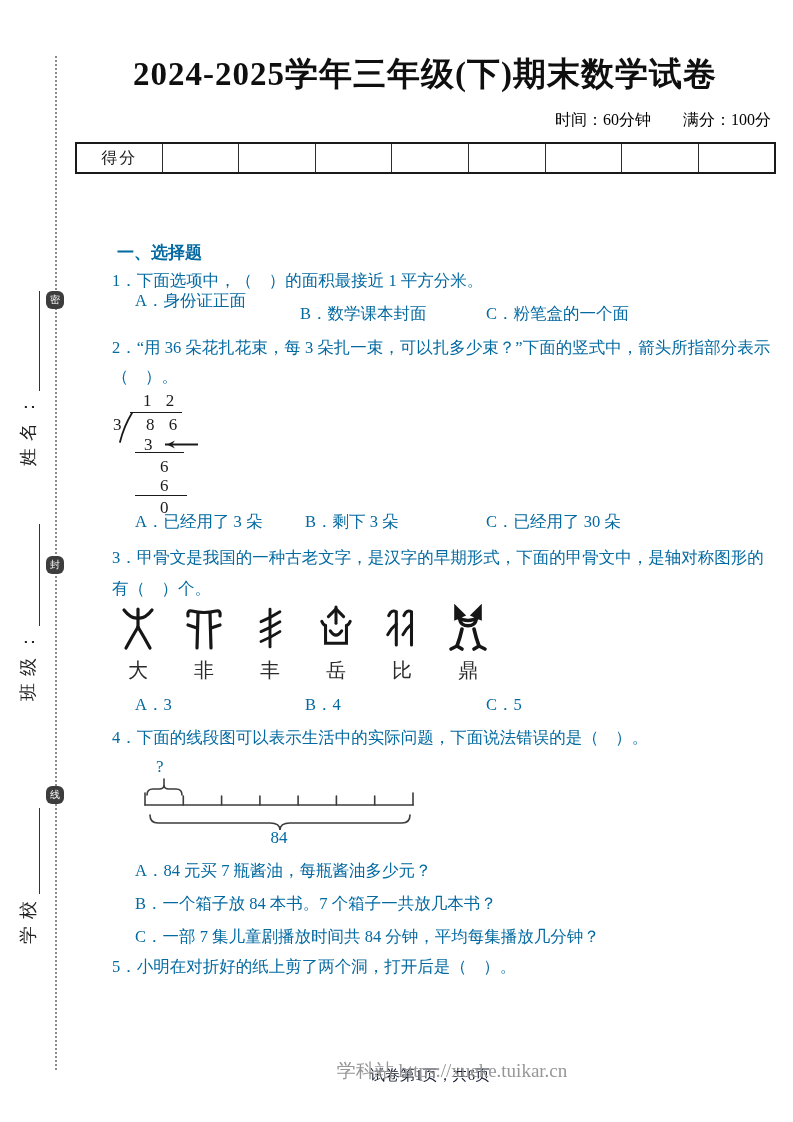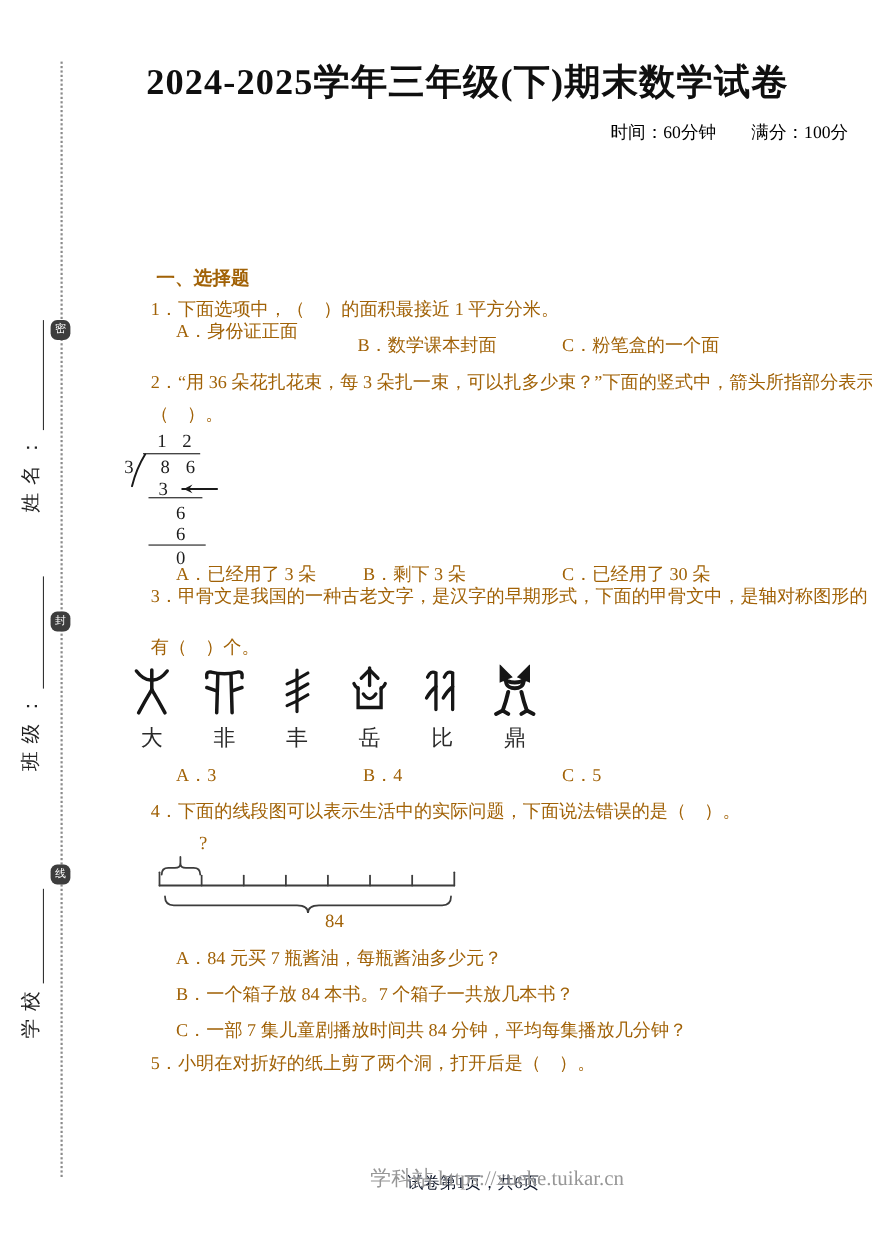--- a/index.html
+++ b/index.html
@@ -14,21 +14,21 @@
     font-weight:bold;letter-spacing:1px;color:#0f0f0f;white-space:nowrap;}
   .meta{left:75px;top:110px;width:696px;text-align:right;font-size:16px;color:#000000;}
   .meta span{margin-left:28px;}
   
   table.score{position:absolute;left:75px;top:142px;width:701px;
     border-collapse:collapse;table-layout:fixed;font-size:16px;
     border:2px solid #1a1a1a;}
   table.score td{border:1px solid #2e2e2e;height:28px;text-align:center;padding:0;
     letter-spacing:2px;}
   
-  .t{position:absolute;font-size:16.5px;white-space:nowrap;color:#a16207;margin-left:25px;}
+  .t{position:absolute;font-size:16.5px;white-space:nowrap;color:#0369a1;}
   .bold{font-weight:bold;}
   
   .division{position:absolute;left:112px;top:388px;width:150px;height:128px;font-size:17px;}
   .division .d{position:absolute;white-space:pre;letter-spacing:5px;}
   .division .line{position:absolute;border-top:1.5px solid #1a1a1a;height:0;}
   
   .dotline{position:absolute;left:55px;top:56px;height:1014px;width:0;
     border-left:2px dotted #8a8a8a;}
   .sealbadge{position:absolute;left:46px;width:18px;height:18px;border-radius:6px;
     background:#3d3d3d;color:#fff;font-size:10px;line-height:18px;text-align:center;
@@ -80,20 +80,31 @@
       <col>
       <col>
       <col>
       <col>
       <col>
       <col>
       <col>
       <col>
     </colgroup>
   <tbody>
+  <tr>
+    <td>得分</td>
+    <td></td>
+    <td></td>
+    <td></td>
+    <td></td>
+    <td></td>
+    <td></td>
+    <td></td>
+    <td></td>
+  </tr>
 </tbody>
   </table>
 
 <div class="t bold" style="left:117px;top:241px;font-size:17px">一、选择题</div>
 
 <div class="t" style="left:112px;top:270px">1．下面选项中，（　）的面积最接近 1 平方分米。</div>
 <div class="t" style="left:135px;top:290px">A．身份证正面</div>
 <div class="t" style="left:300px;top:303px">B．数学课本封面</div>
 <div class="t" style="left:486px;top:303px">C．粉笔盒的一个面</div>
 
@@ -117,21 +128,21 @@
   <span class="d" style="left:48px;top:69px">6</span>
   <span class="d" style="left:48px;top:88px">6</span>
   <div class="line" style="left:23px;top:107px;width:52px"></div>
   <span class="d" style="left:48px;top:110px">0</span>
 </div>
 
 <div class="t" style="left:135px;top:511px">A．已经用了 3 朵</div>
 <div class="t" style="left:305px;top:511px">B．剩下 3 朵</div>
 <div class="t" style="left:486px;top:511px">C．已经用了 30 朵</div>
 
-<div class="t" style="left:112px;top:531px">3．甲骨文是我国的一种古老文字，是汉字的早期形式，下面的甲骨文中，是轴对称图形的</div>
+<div class="t" style="left:112px;top:547px">3．甲骨文是我国的一种古老文字，是汉字的早期形式，下面的甲骨文中，是轴对称图形的</div>
 <div class="t" style="left:112px;top:578px">有（　）个。</div>
 
 <div class="glyphrow">
   <div class="cell">
     <svg width="42" height="48" viewBox="0 0 40 48">
       <g stroke="#161616" stroke-width="3.2" fill="none" stroke-linecap="round">
         <path d="M20,5 L20,23"></path>
         <path d="M6,6 Q13,15 20,14"></path>
         <path d="M34,6 Q27,15 20,14"></path>
         <path d="M20,23 Q14,33 8,44"></path>

